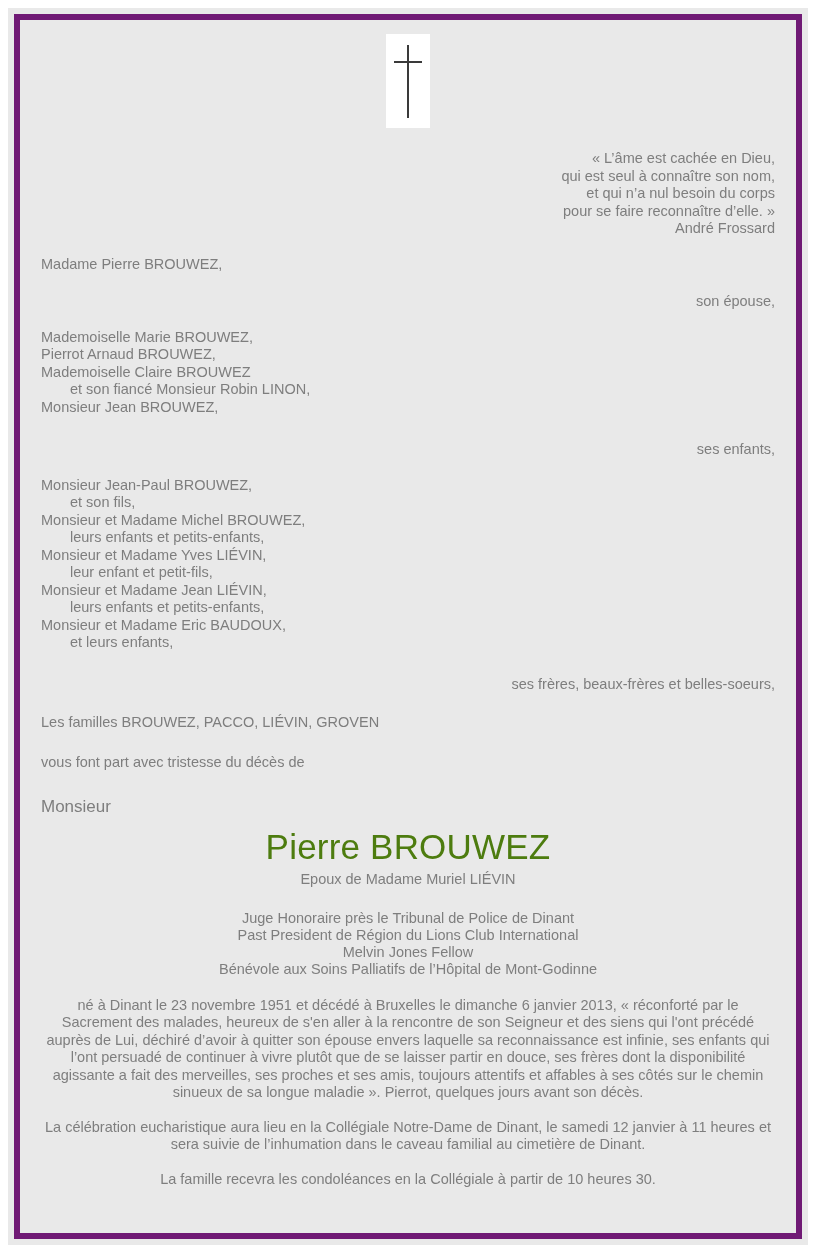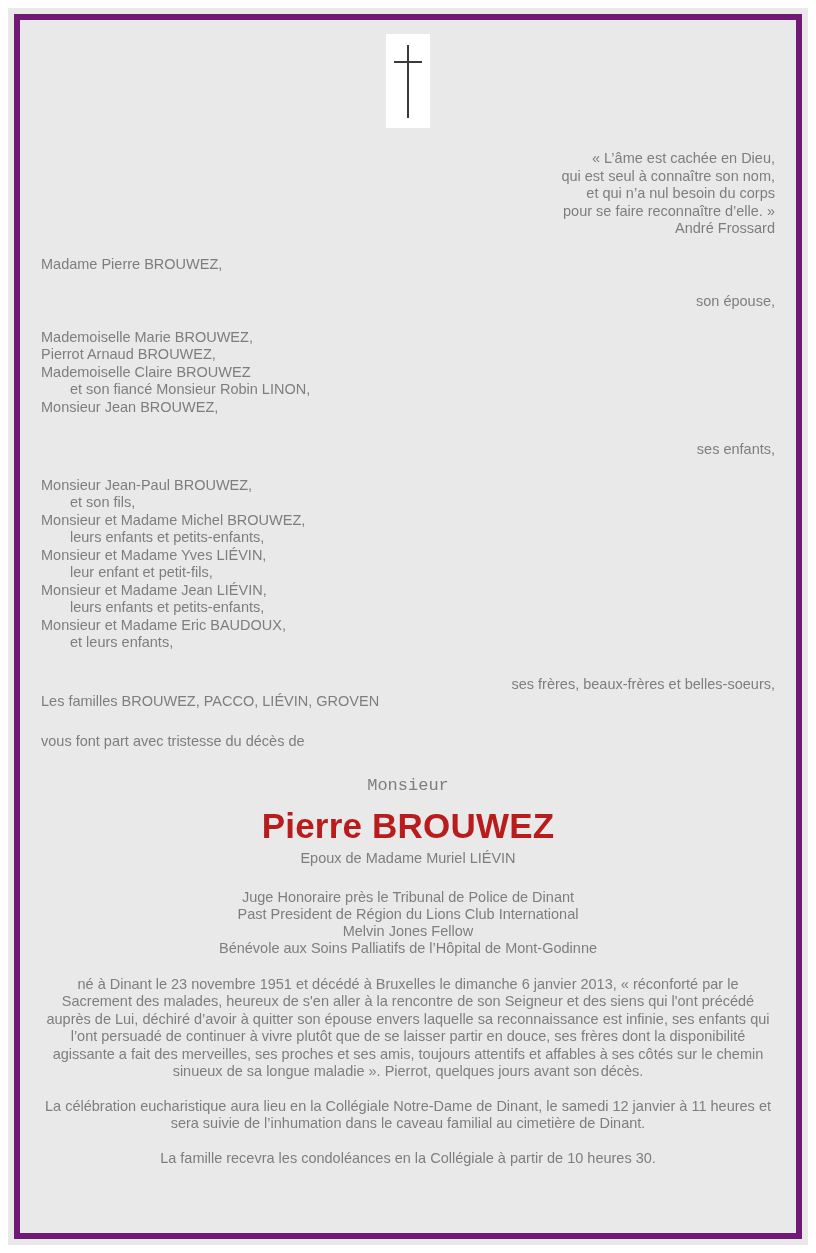--- a/index.html
+++ b/index.html
@@ -84,36 +84,34 @@
   .ind { padding-left: 29px; }
 
   .role {
     text-align: right;
     white-space: pre;
   }
   .role-epouse { margin-top: 20px; }
   .role-enfants { margin-top: 25px; }
   .role-freres { margin-top: 24px; }
 
-  .families { }
+  .families { margin-top: 21px; }
   .announce { margin-top: 22px; }
 
   
   .monsieur {
-    text-align: center;
     margin-top: 27px;
     font-size: 17px;
-    font-family: Liberation Mono, monospace;
   }
   .bigname {
     text-align: center;
     margin-top: 22px;
     font-size: 35px;
-    font-weight: bold;
-    color: #b91c1c;
+    font-weight: normal;
+    color: #4d7c0f;
     letter-spacing: 0.2px;
   }
   .spouse {
     text-align: center;
     margin-top: 16px;
     font-size: 14.5px;
   }
   .titles {
     text-align: center;
     margin-top: 21px;

